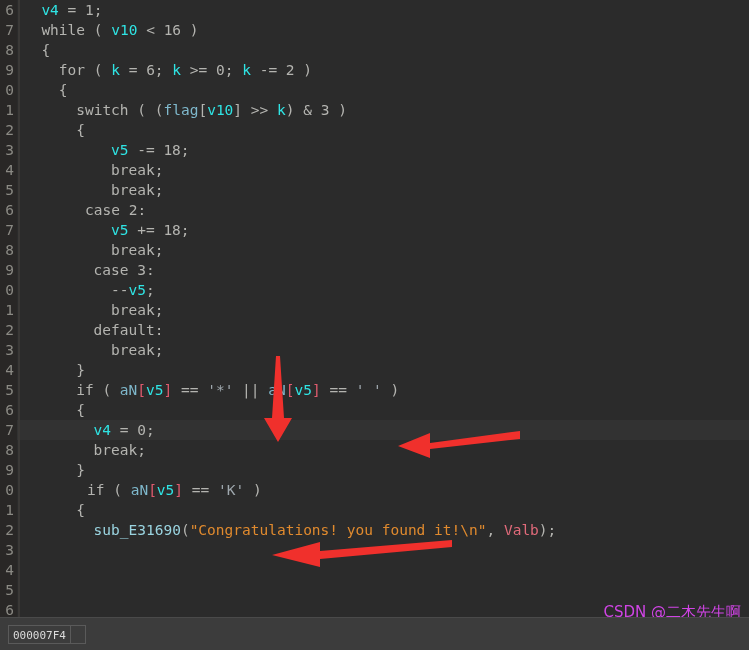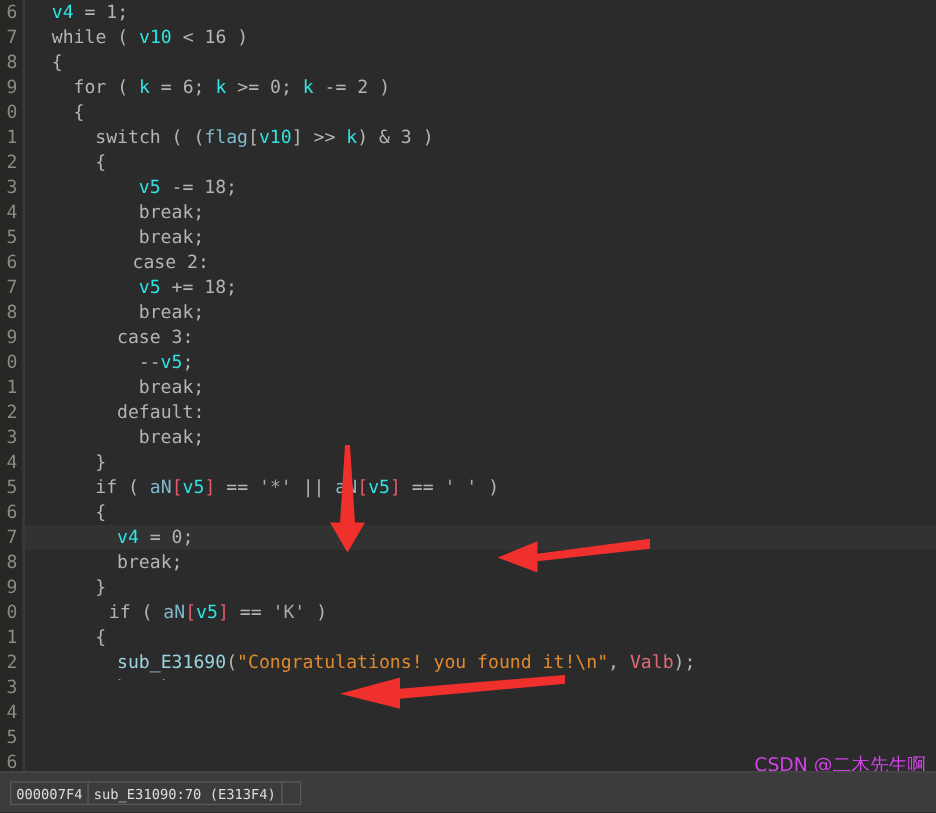--- a/index.html
+++ b/index.html
@@ -107,21 +107,21 @@
         <div class="code-row"><div class="code-text" style="left: 41.4px;"><span class="t-var">v4</span><span class="t-punc"> = </span><span class="t-num">1</span><span class="t-punc">;</span></div></div>
         <div class="code-row"><div class="code-text" style="left: 41.4px;"><span class="t-kw">while ( </span><span class="t-var">v10</span><span class="t-punc"> &lt; </span><span class="t-num">16</span><span class="t-punc"> )</span></div></div>
         <div class="code-row"><div class="code-text" style="left: 41.4px;"><span class="t-punc">{</span></div></div>
         <div class="code-row"><div class="code-text" style="left: 58.8px;"><span class="t-kw">for ( </span><span class="t-var">k</span><span class="t-punc"> = </span><span class="t-num">6</span><span class="t-punc">; </span><span class="t-var">k</span><span class="t-punc"> &gt;= </span><span class="t-num">0</span><span class="t-punc">; </span><span class="t-var">k</span><span class="t-punc"> -= </span><span class="t-num">2</span><span class="t-punc"> )</span></div></div>
         <div class="code-row"><div class="code-text" style="left: 58.8px;"><span class="t-punc">{</span></div></div>
         <div class="code-row"><div class="code-text" style="left: 76.2px;"><span class="t-kw">switch ( (</span><span class="t-arr">flag</span><span class="t-punc">[</span><span class="t-var">v10</span><span class="t-punc">]</span><span class="t-punc"> &gt;&gt; </span><span class="t-var">k</span><span class="t-punc">) &amp; </span><span class="t-num">3</span><span class="t-punc"> )</span></div></div>
         <div class="code-row"><div class="code-text" style="left: 76.2px;"><span class="t-punc">{</span></div></div>
         <div class="code-row"><div class="code-text" style="left: 111px;"><span class="t-var">v5</span><span class="t-punc"> -= </span><span class="t-num">18</span><span class="t-punc">;</span></div></div>
         <div class="code-row"><div class="code-text" style="left: 111px;"><span class="t-kw">break;</span></div></div>
         <div class="code-row"><div class="code-text" style="left: 111px;"><span class="t-kw">break;</span></div></div>
-        <div class="code-row"><div class="code-text" style="left: 106px;"><span class="t-kw">case </span><span class="t-num">2</span><span class="t-punc">:</span></div></div>
+        <div class="code-row"><div class="code-text" style="left: 85px;"><span class="t-kw">case </span><span class="t-num">2</span><span class="t-punc">:</span></div></div>
         <div class="code-row"><div class="code-text" style="left: 111px;"><span class="t-var">v5</span><span class="t-punc"> += </span><span class="t-num">18</span><span class="t-punc">;</span></div></div>
         <div class="code-row"><div class="code-text" style="left: 111px;"><span class="t-kw">break;</span></div></div>
         <div class="code-row"><div class="code-text" style="left: 93.6px;"><span class="t-kw">case </span><span class="t-num">3</span><span class="t-punc">:</span></div></div>
         <div class="code-row"><div class="code-text" style="left: 111px;"><span class="t-punc">--</span><span class="t-var">v5</span><span class="t-punc">;</span></div></div>
         <div class="code-row"><div class="code-text" style="left: 111px;"><span class="t-kw">break;</span></div></div>
         <div class="code-row"><div class="code-text" style="left: 93.6px;"><span class="t-kw">default:</span></div></div>
         <div class="code-row"><div class="code-text" style="left: 111px;"><span class="t-kw">break;</span></div></div>
         <div class="code-row"><div class="code-text" style="left: 76.2px;"><span class="t-punc">}</span></div></div>
         <div class="code-row"><div class="code-text" style="left: 76.2px;"><span class="t-kw">if ( </span><span class="t-arr">aN</span><span class="t-brk">[</span><span class="t-var">v5</span><span class="t-brk">]</span><span class="t-punc"> == </span><span class="t-chr">'*'</span><span class="t-punc"> || </span><span class="t-arr">aN</span><span class="t-brk">[</span><span class="t-var">v5</span><span class="t-brk">]</span><span class="t-punc"> == </span><span class="t-chr">' '</span><span class="t-punc"> )</span></div></div>
         <div class="code-row"><div class="code-text" style="left: 76.2px;"><span class="t-punc">{</span></div></div>
@@ -180,17 +180,16 @@
   </svg>
 
   <svg class="arrow-svg" style="left:266px; top:538px;" width="186" height="30" viewBox="0 0 186 30">
     <polygon points="186,2 54,13 54,4 6,17 54,29 54,21 186,9" fill="#f0302c"></polygon>
   </svg>
 
   <div id="watermark">CSDN @二木先生啊</div>
 
   <div id="status-bar">
     <div class="status-cell">000007F4</div>
-    <div class="status-cell">sub_E31090:70 (E313F4)</div>
     <div class="status-cell empty"></div>
   </div>
 
 </div>
 
 </body></html>

